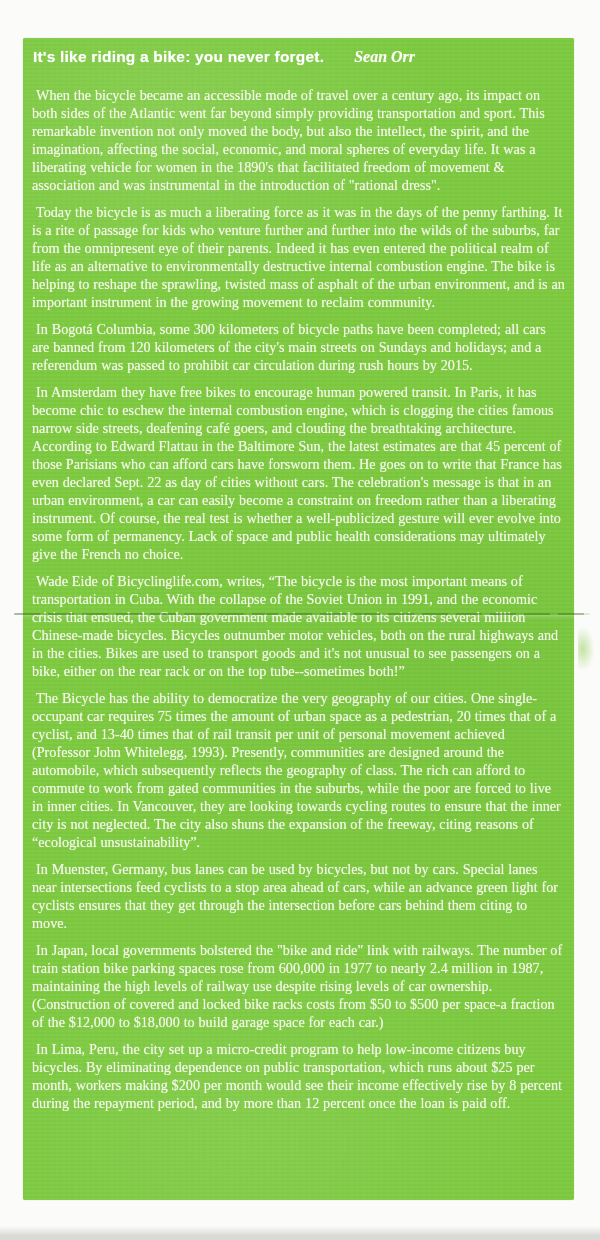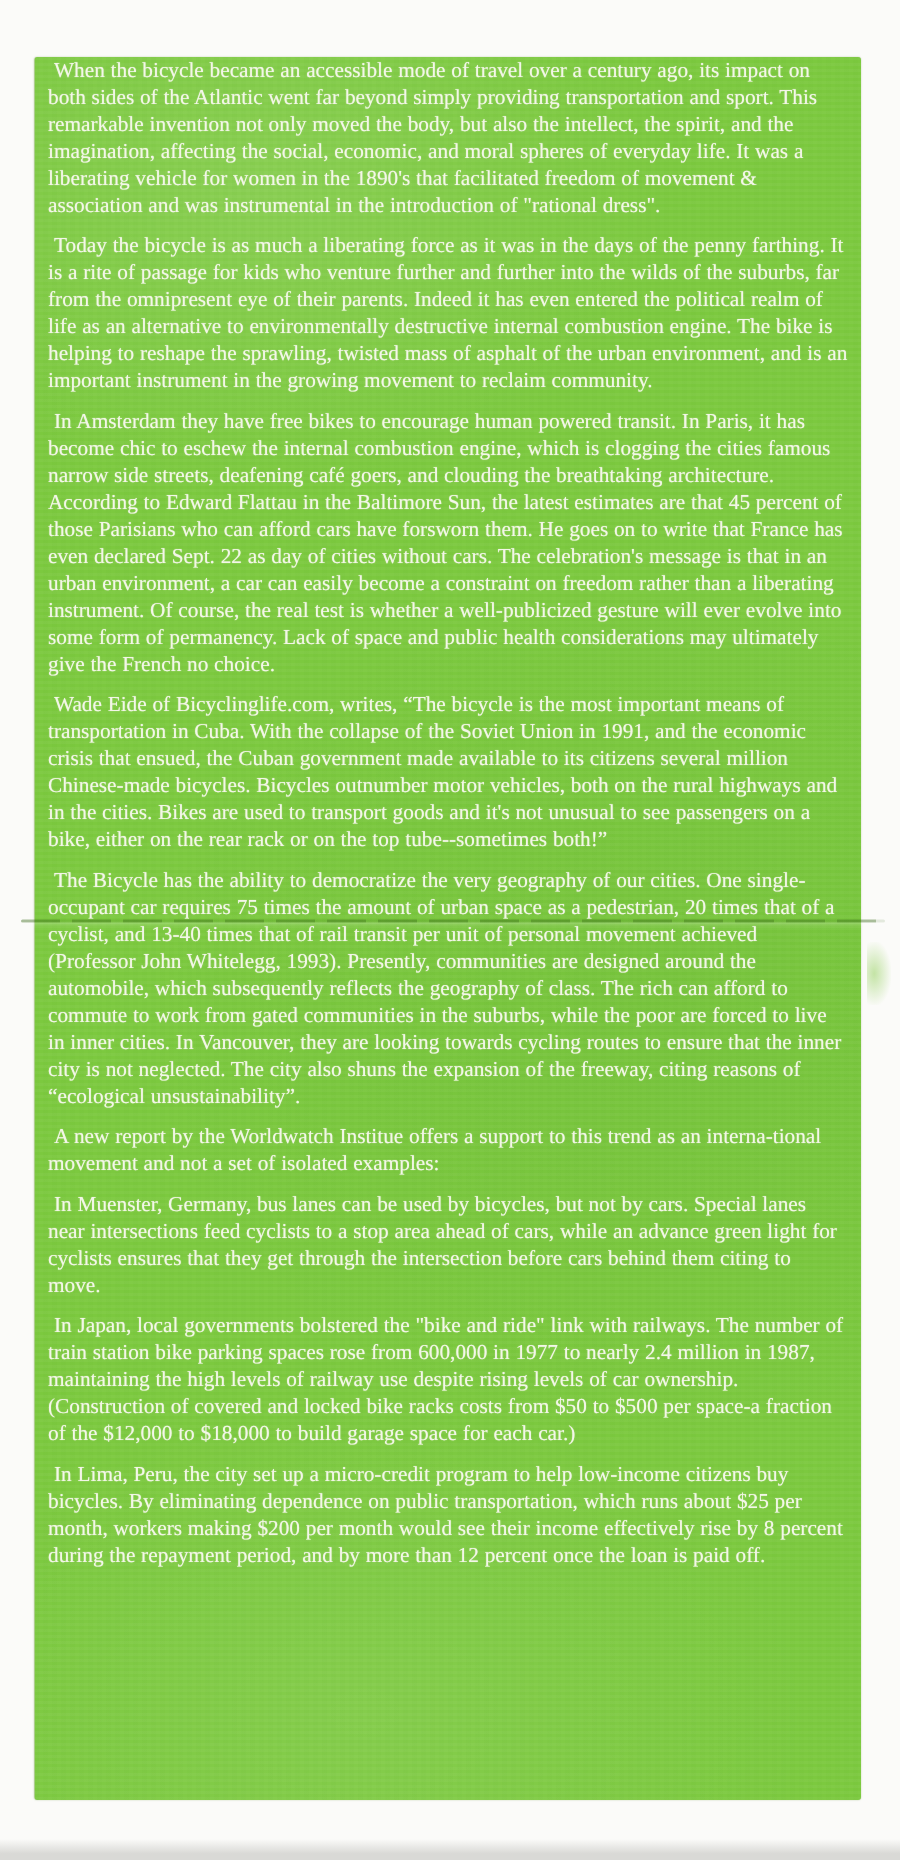--- a/index.html
+++ b/index.html
@@ -68,21 +68,21 @@
     font-weight: bold;
     font-size: 16px;
     color: #fdfef8;
     margin-left: 26px;
     text-shadow: 0 0 1px rgba(255,255,255,0.4);
   }
 
   .article-body {
     position: relative;
     z-index: 2;
-    margin: 0 8px 0 9px;
+    margin: 20px 8px 0 9px;
     width: 533px;
   }
   .article-body p {
     font-family: "Liberation Serif", serif;
     font-size: 14.2px;
     line-height: 18px;
     color: #f3f6e8;
     text-indent: 4px;
     margin-bottom: 9px;
     text-shadow: 0 0 0.8px rgba(250,252,240,0.65);
@@ -118,29 +118,33 @@
     width: 16px;
     height: 42px;
     background: radial-gradient(ellipse at 30% 50%, rgba(150,208,96,0.55), rgba(150,208,96,0) 75%);
     z-index: 1;
   }
 </style>
 </head>
 <body>
 
 <div class="flyer-panel">
+  <div class="headline">
+    <span class="headline-quote">It's like riding a bike: you never forget.</span>
+    <span class="headline-attribution">Sean Orr</span>
+  </div>
 
   <div class="article-body">
 
   <p>When the bicycle became an accessible mode of travel over a century ago, its impact on both sides of the Atlantic went far beyond simply providing transportation and sport. This remarkable invention not only moved the body, but also the intellect, the spirit, and the imagination, affecting the social, economic, and moral spheres of everyday life. It was a liberating vehicle for women in the 1890's that facilitated freedom of movement &amp; association and was instrumental in the introduction of "rational dress".</p>
       <p>Today the bicycle is as much a liberating force as it was in the days of the penny farthing. It is a rite of passage for kids who venture further and further into the wilds of the suburbs, far from the omnipresent eye of their parents. Indeed it has even entered the political realm of life as an alternative to environmentally destructive internal combustion engine. The bike is helping to reshape the sprawling, twisted mass of asphalt of the urban environment, and is an important instrument in the growing movement to reclaim community.</p>
+      <p>In Bogotá Columbia, some 300 kilometers of bicycle paths have been completed; all cars are banned from 120 kilometers of the city's main streets on Sundays and holidays; and a referendum was passed to prohibit car circulation during rush hours by 2015.</p>
       <p>In Amsterdam they have free bikes to encourage human powered transit. In Paris, it has become chic to eschew the internal combustion engine, which is clogging the cities famous narrow side streets, deafening café goers, and clouding the breathtaking architecture. According to Edward Flattau in the Baltimore Sun, the latest estimates are that 45 percent of those Parisians who can afford cars have forsworn them. He goes on to write that France has even declared Sept. 22 as day of cities without cars. The celebration's message is that in an urban environment, a car can easily become a constraint on freedom rather than a liberating instrument. Of course, the real test is whether a well-publicized gesture will ever evolve into some form of permanency. Lack of space and public health considerations may ultimately give the French no choice.</p>
       <p>Wade Eide of Bicyclinglife.com, writes, “The bicycle is the most important means of transportation in Cuba. With the collapse of the Soviet Union in 1991, and the economic crisis that ensued, the Cuban government made available to its citizens several million Chinese-made bicycles. Bicycles outnumber motor vehicles, both on the rural highways and in the cities. Bikes are used to transport goods and it's not unusual to see passengers on a bike, either on the rear rack or on the top tube--sometimes both!”</p>
       <p>The Bicycle has the ability to democratize the very geography of our cities. One single-occupant car requires 75 times the amount of urban space as a pedestrian, 20 times that of a cyclist, and 13-40 times that of rail transit per unit of personal movement achieved (Professor John Whitelegg, 1993). Presently, communities are designed around the automobile, which subsequently reflects the geography of class. The rich can afford to commute to work from gated communities in the suburbs, while the poor are forced to live in inner cities. In Vancouver, they are looking towards cycling routes to ensure that the inner city is not neglected. The city also shuns the expansion of the freeway, citing reasons of “ecological unsustainability”.</p>
-      <p>A new report by the Worldwatch Institue offers a support to this trend as an interna-tional movement and not a set of isolated examples:</p>
       <p>In Muenster, Germany, bus lanes can be used by bicycles, but not by cars. Special lanes near intersections feed cyclists to a stop area ahead of cars, while an advance green light for cyclists ensures that they get through the intersection before cars behind them citing to move.</p>
       <p>In Japan, local governments bolstered the "bike and ride" link with railways. The number of train station bike parking spaces rose from 600,000 in 1977 to nearly 2.4 million in 1987, maintaining the high levels of railway use despite rising levels of car ownership. (Construction of covered and locked bike racks costs from $50 to $500 per space-a fraction of the $12,000 to $18,000 to build garage space for each car.)</p>
       <p>In Lima, Peru, the city set up a micro-credit program to help low-income citizens buy bicycles. By eliminating dependence on public transportation, which runs about $25 per month, workers making $200 per month would see their income effectively rise by 8 percent during the repayment period, and by more than 12 percent once the loan is paid off.</p>
     </div>
 </div>
 
 <div class="fold-crease"></div>
 <div class="scan-smudge"></div>
 <div class="scan-bottom-edge"></div>
 

